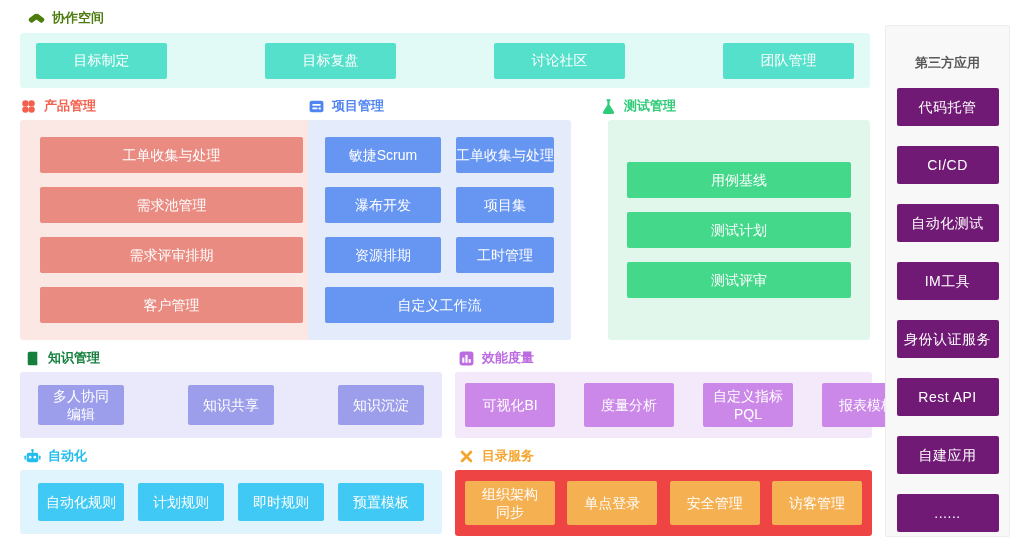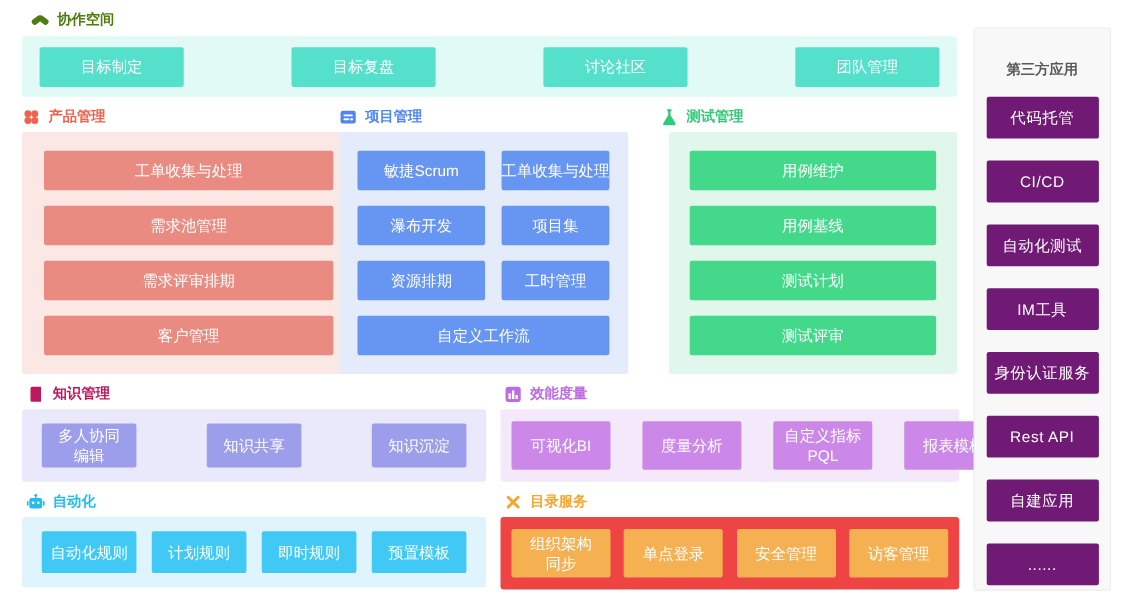--- a/index.html
+++ b/index.html
@@ -35,21 +35,21 @@
   .project-c{height:36px;background:#6695F2;}
   .span2{grid-column:1 / span 2;}
 
   
   #test-h{left:600px;top:96px;color:#2FCB78;}
   #test-p{left:608px;top:120px;width:262px;height:220px;background:#E1F7EB;
           display:flex;flex-direction:column;justify-content:center;gap:14px;padding:0 19px;}
   .test-c{height:36px;background:#43D88A;}
 
   
-  #knowledge-h{left:24px;top:348px;color:#be185d;justify-content:center;}
+  #knowledge-h{left:24px;top:348px;color:#15803d;justify-content:center;}
   #knowledge-p{left:20px;top:372px;width:422px;height:66px;background:#E9E9FB;
                display:flex;align-items:center;justify-content:space-between;padding:0 18px;}
   .knowledge-c{width:86px;height:40px;background:#9C9DEB;}
   .pad12{padding:0 12px;}
 
   
   #metrics-h{left:458px;top:348px;color:#BC6CE0;}
   #metrics-p{left:455px;top:372px;width:417px;height:66px;background:#F4E8FB;
              display:flex;align-items:center;justify-content:space-between;padding:0 10px;gap:29px;}
   .metrics-c{width:90px;height:44px;background:#CB88E8;padding:0 4px;}
@@ -127,21 +127,20 @@
     <div class="chip project-c span2">自定义工作流</div>
   </div>
 
   <div class="hd" id="test-h">
     <svg viewBox="0 0 16 16" fill="currentColor">
       <path d="M6.2 1.2h3.6v1.4l-0.8 0.8v3l4.1 6.5c0.6 1-0.1 2.1-1.2 2.1H4.1c-1.1 0-1.8-1.1-1.2-2.1L7 6.4v-3l-0.8-0.8V1.2z"></path>
     </svg>
     <span>测试管理</span>
   </div>
   <div class="panel" id="test-p">
-    <div class="chip test-c">用例维护</div>
     <div class="chip test-c">用例基线</div>
     <div class="chip test-c">测试计划</div>
     <div class="chip test-c">测试评审</div>
   </div>
 
   <div class="hd" id="knowledge-h">
     <svg viewBox="0 0 16 16" fill="currentColor">
       <path d="M3.5 3.2c0-0.9 0.7-1.6 1.6-1.6h7.4v10.6H5.1c-0.6 0-1.1 0.2-1.6 0.6V3.2z"></path>
       <path d="M3.5 13.4c0-0.9 0.7-1.6 1.6-1.6h7.4v2.6H5.1c-0.9 0-1.6-0.4-1.6-1z"></path>
     </svg>

